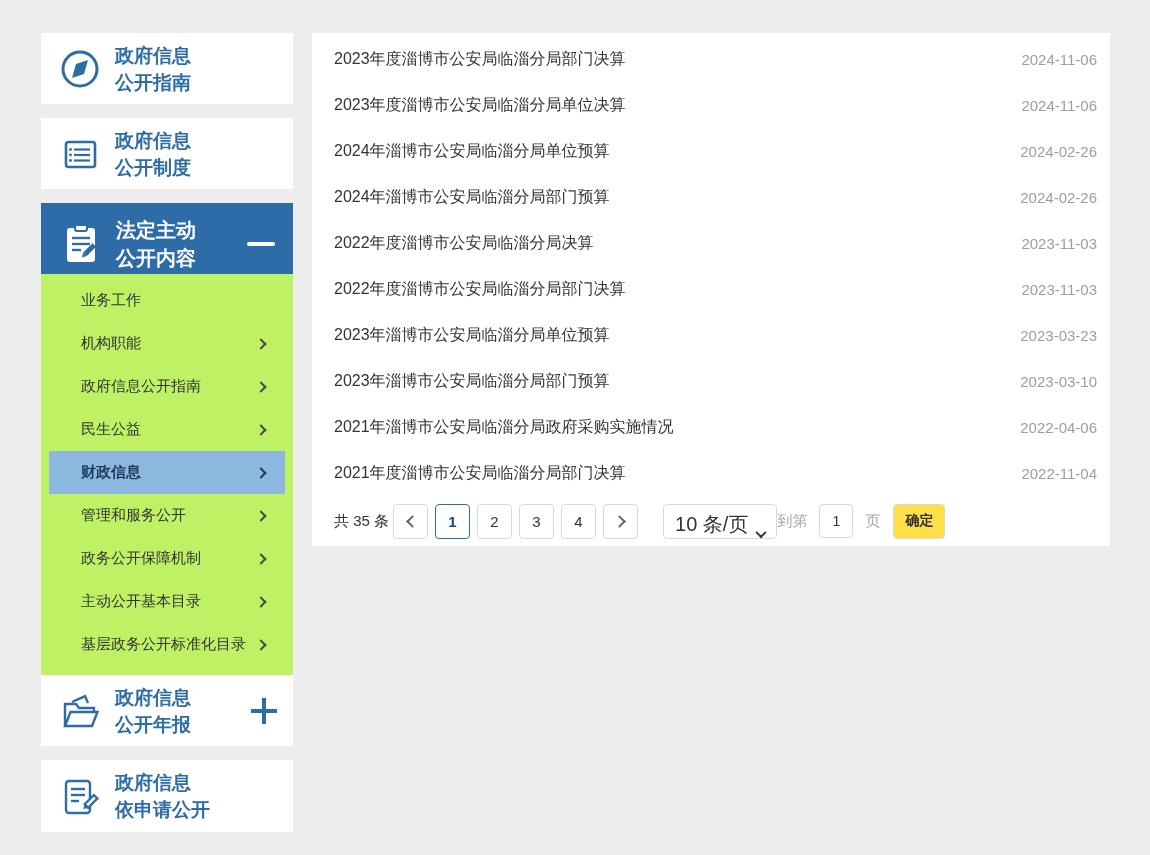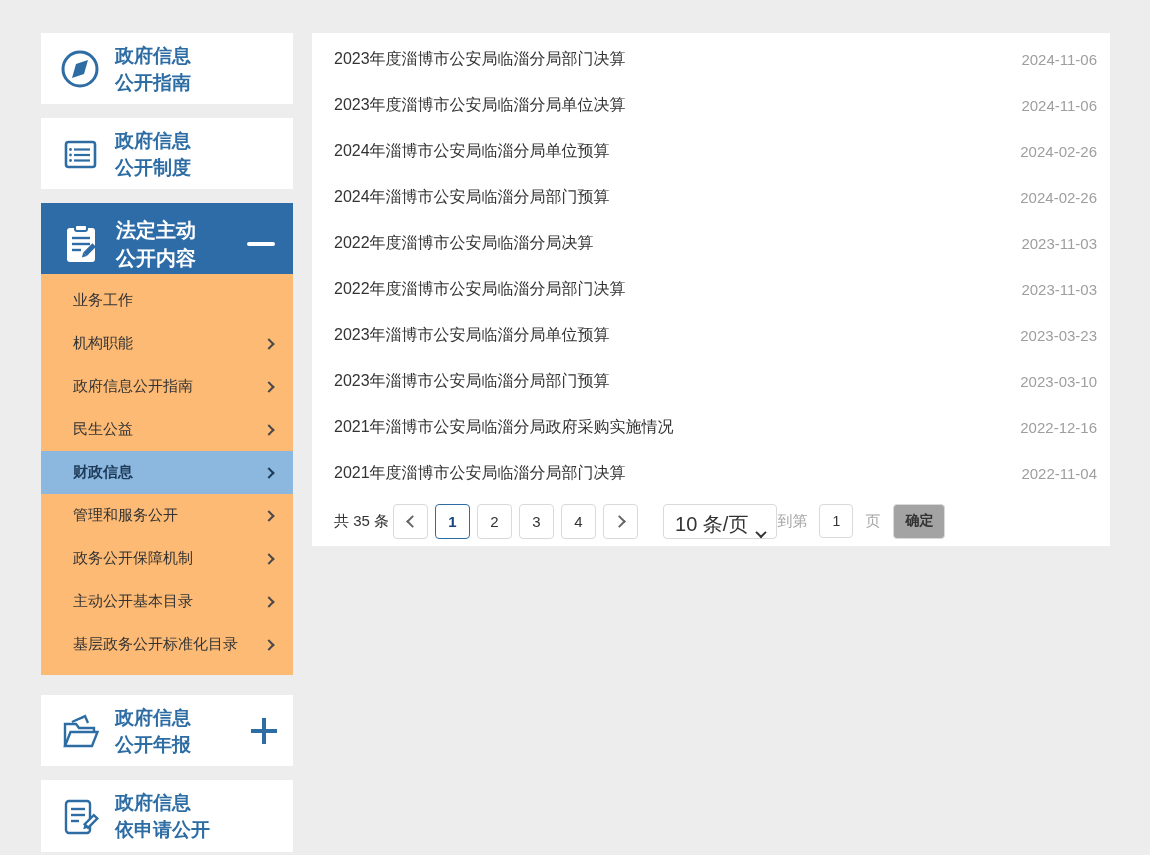--- a/index.html
+++ b/index.html
@@ -39,21 +39,21 @@
     display: flex;
     align-items: center;
     padding: 10px 18px 0 16px;
     cursor: pointer;
   }
   .statutory-header .icon-wrap { width: 48px; height: 48px; flex: 0 0 48px; margin-right: 11px; display:flex; align-items:center; justify-content:center; }
   .statutory-header .txt { font-size: 20px; font-weight: bold; color: #fff; line-height: 28px; flex: 1; }
   .statutory-header .txt span { display: block; }
   .minus-bar { width: 28px; height: 4px; background: #fff; border-radius: 2px; }
 
-  .submenu { background: #fdba74; padding: 5px 0 9px; margin-bottom: 20px; }
+  .submenu { background: #bef264; padding: 5px 8px 9px; }
   .submenu-item {
     height: 43px;
     display: flex;
     align-items: center;
     justify-content: space-between;
     padding: 0 20px 0 32px;
     font-size: 15px;
     color: #333;
     cursor: pointer;
     white-space: nowrap;
@@ -140,21 +140,21 @@
     font-size: 14px;
     color: #333;
     margin: 0 12px;
     font-family: inherit;
   }
   .confirm-btn {
     height: 35px;
     padding: 0 11px;
     border: 1px solid #d9d9d9;
     border-radius: 4px;
-    background: #a3a3a3;
+    background: #fde047;
     font-size: 14px;
     font-weight: bold;
     color: #333;
     margin-left: 13px;
     cursor: pointer;
     font-family: inherit;
   }
 </style>
 </head>
 <body>
@@ -337,21 +337,21 @@
         <span class="row-date">2023-03-23</span>
       </div>
 
       <div class="row">
         <span class="row-title">2023年淄博市公安局临淄分局部门预算</span>
         <span class="row-date">2023-03-10</span>
       </div>
 
       <div class="row">
         <span class="row-title">2021年淄博市公安局临淄分局政府采购实施情况</span>
-        <span class="row-date">2022-12-16</span>
+        <span class="row-date">2022-04-06</span>
       </div>
 
       <div class="row">
         <span class="row-title">2021年度淄博市公安局临淄分局部门决算</span>
         <span class="row-date">2022-11-04</span>
       </div>
     </div>
 
   <div class="pager">
     <span class="total-label">共 35 条</span>

